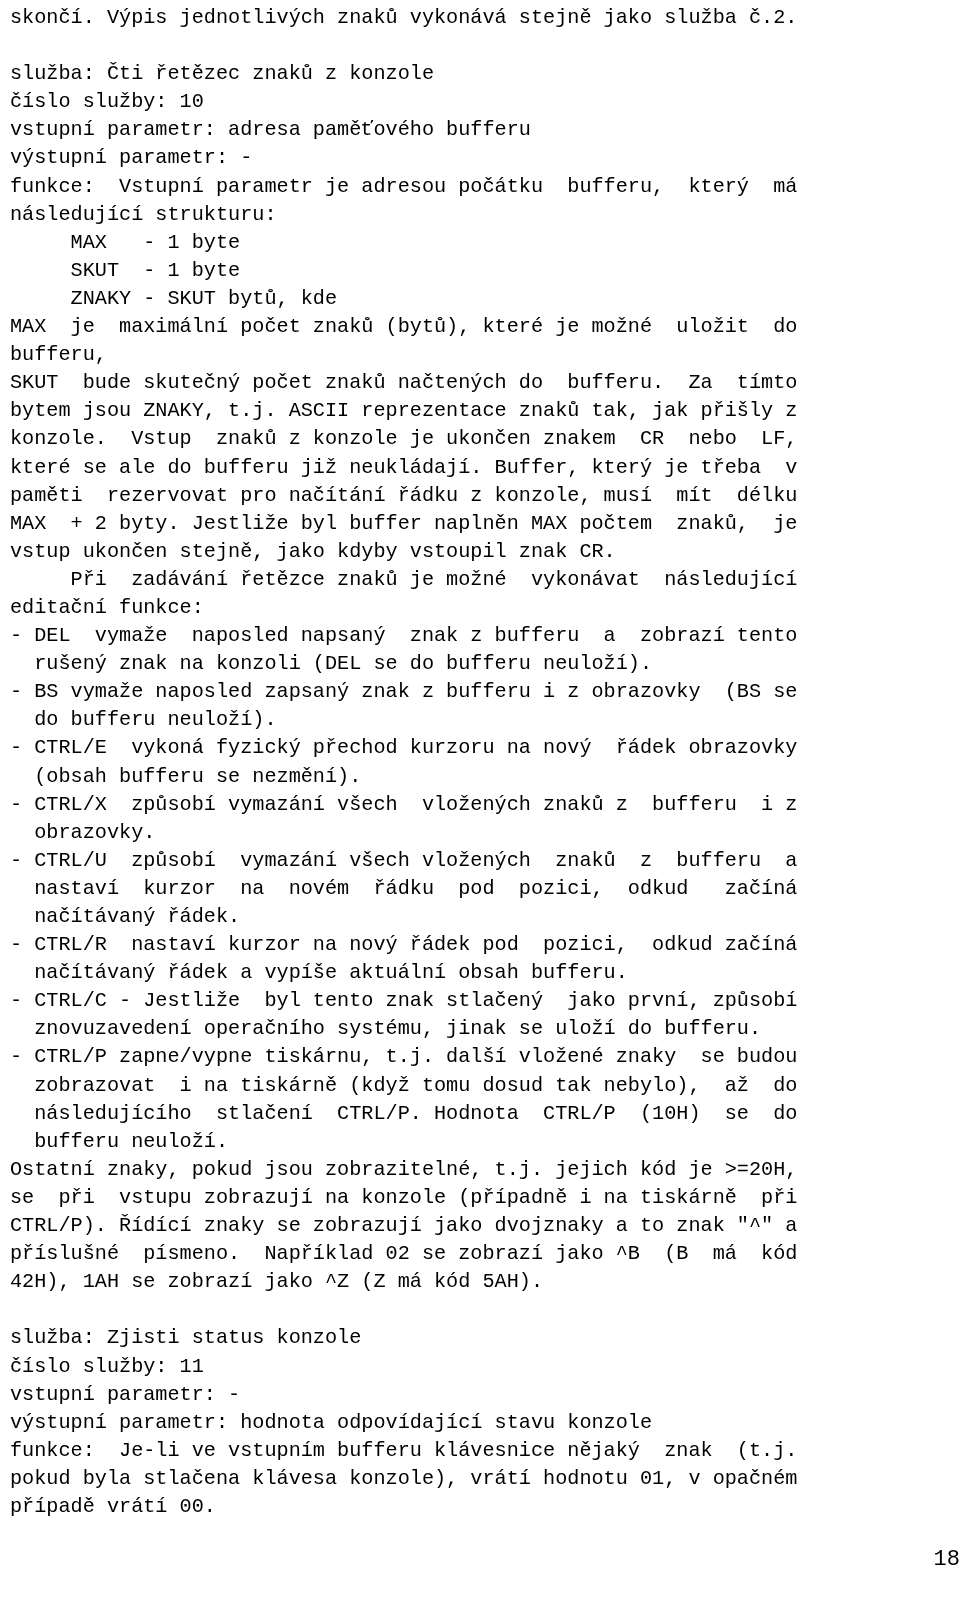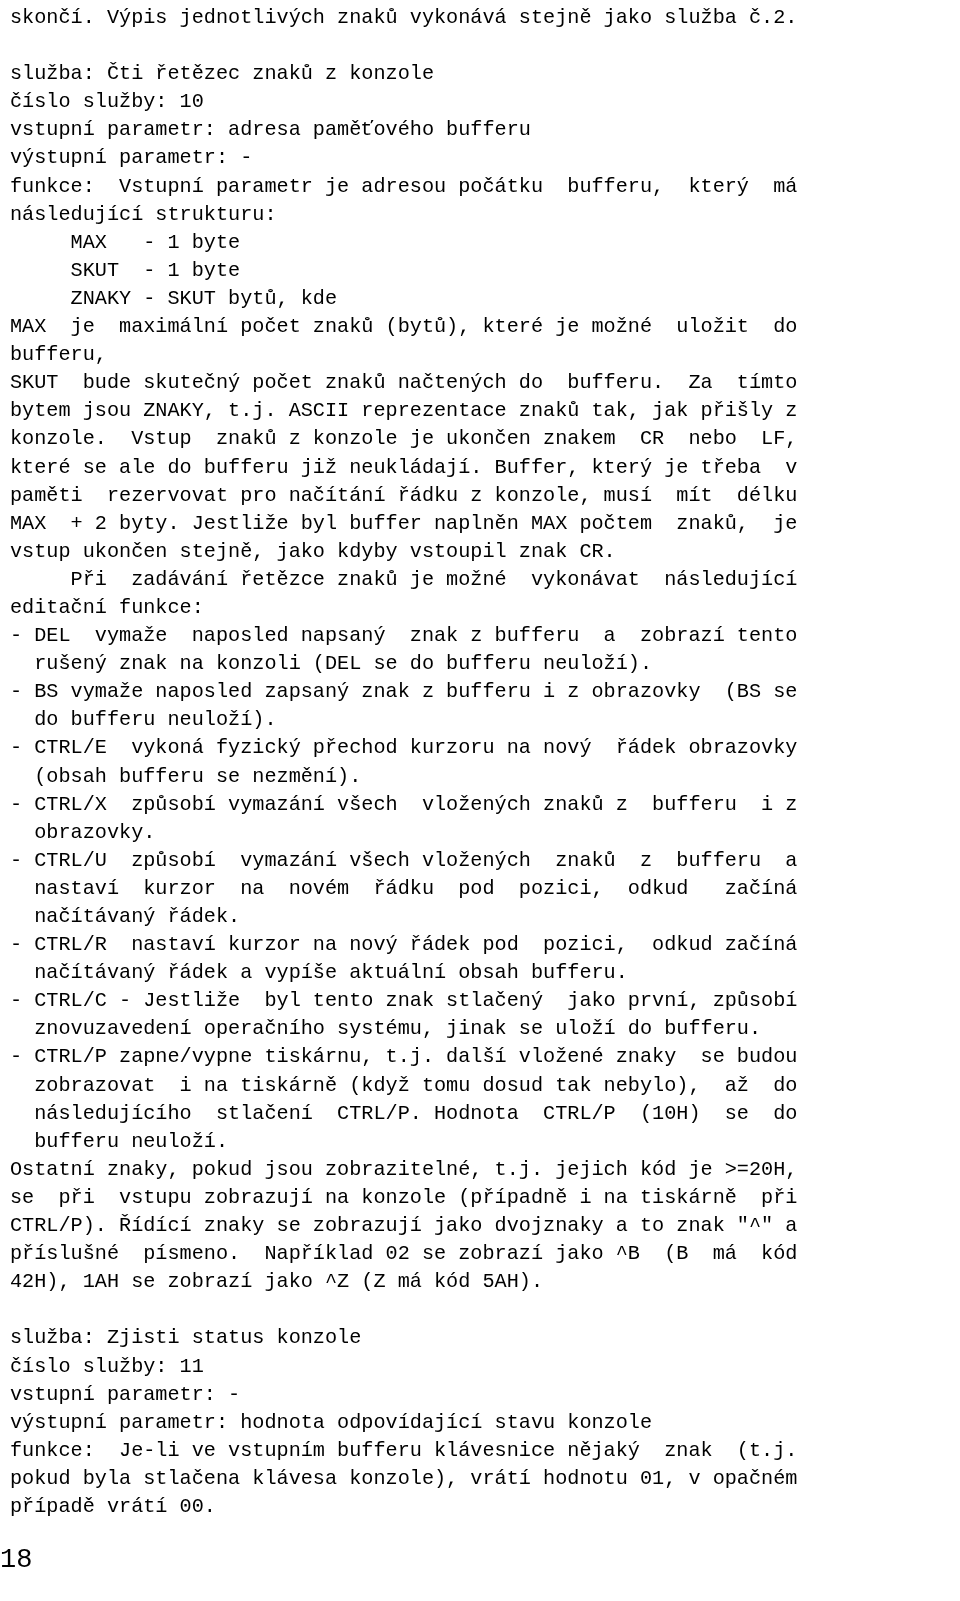--- a/index.html
+++ b/index.html
@@ -37,22 +37,22 @@
   }
   .blank {
     white-space: pre;
     height: 28.1px;
   }
   .pagenum {
     position: absolute;
     left: 0;
     right: 0;
     top: 1548px;
-    text-align: left;
-    font-size: 27px;
+    text-align: right;
+    font-size: 22px;
     line-height: 24px;
     font-family: "Liberation Mono", "DejaVu Sans Mono", monospace;
   }
 </style>
 </head>
 <body>
 
 <div id="page">
   <div class="doc-body" id="body-container"><div class="line">skončí. Výpis jednotlivých znaků vykonává stejně jako služba č.2.</div><div class="blank">&nbsp;</div><div class="line">služba: Čti řetězec znaků z konzole</div><div class="line">číslo služby: 10</div><div class="line">vstupní parametr: adresa paměťového bufferu</div><div class="line">výstupní parametr: -</div><div class="line">funkce:  Vstupní parametr je adresou počátku  bufferu,  který  má</div><div class="line">následující strukturu:</div><div class="line">     MAX   - 1 byte</div><div class="line">     SKUT  - 1 byte</div><div class="line">     ZNAKY - SKUT bytů, kde</div><div class="line">MAX  je  maximální počet znaků (bytů), které je možné  uložit  do</div><div class="line">bufferu,</div><div class="line">SKUT  bude skutečný počet znaků načtených do  bufferu.  Za  tímto</div><div class="line">bytem jsou ZNAKY, t.j. ASCII reprezentace znaků tak, jak přišly z</div><div class="line">konzole.  Vstup  znaků z konzole je ukončen znakem  CR  nebo  LF,</div><div class="line">které se ale do bufferu již neukládají. Buffer, který je třeba  v</div><div class="line">paměti  rezervovat pro načítání řádku z konzole, musí  mít  délku</div><div class="line">MAX  + 2 byty. Jestliže byl buffer naplněn MAX počtem  znaků,  je</div><div class="line">vstup ukončen stejně, jako kdyby vstoupil znak CR.</div><div class="line">     Při  zadávání řetězce znaků je možné  vykonávat  následující</div><div class="line">editační funkce:</div><div class="line">- DEL  vymaže  naposled napsaný  znak z bufferu  a  zobrazí tento</div><div class="line">  rušený znak na konzoli (DEL se do bufferu neuloží).</div><div class="line">- BS vymaže naposled zapsaný znak z bufferu i z obrazovky  (BS se</div><div class="line">  do bufferu neuloží).</div><div class="line">- CTRL/E  vykoná fyzický přechod kurzoru na nový  řádek obrazovky</div><div class="line">  (obsah bufferu se nezmění).</div><div class="line">- CTRL/X  způsobí vymazání všech  vložených znaků z  bufferu  i z</div><div class="line">  obrazovky.</div><div class="line">- CTRL/U  způsobí  vymazání všech vložených  znaků  z  bufferu  a</div><div class="line">  nastaví  kurzor  na  novém  řádku  pod  pozici,  odkud   začíná</div><div class="line">  načítávaný řádek.</div><div class="line">- CTRL/R  nastaví kurzor na nový řádek pod  pozici,  odkud začíná</div><div class="line">  načítávaný řádek a vypíše aktuální obsah bufferu.</div><div class="line">- CTRL/C - Jestliže  byl tento znak stlačený  jako první, způsobí</div><div class="line">  znovuzavedení operačního systému, jinak se uloží do bufferu.</div><div class="line">- CTRL/P zapne/vypne tiskárnu, t.j. další vložené znaky  se budou</div><div class="line">  zobrazovat  i na tiskárně (když tomu dosud tak nebylo),  až  do</div><div class="line">  následujícího  stlačení  CTRL/P. Hodnota  CTRL/P  (10H)  se  do</div><div class="line">  bufferu neuloží.</div><div class="line">Ostatní znaky, pokud jsou zobrazitelné, t.j. jejich kód je &gt;=20H,</div><div class="line">se  při  vstupu zobrazují na konzole (případně i na tiskárně  při</div><div class="line">CTRL/P). Řídící znaky se zobrazují jako dvojznaky a to znak "^" a</div><div class="line">příslušné  písmeno.  Například 02 se zobrazí jako ^B  (B  má  kód</div><div class="line">42H), 1AH se zobrazí jako ^Z (Z má kód 5AH).</div><div class="blank">&nbsp;</div><div class="line">služba: Zjisti status konzole</div><div class="line">číslo služby: 11</div><div class="line">vstupní parametr: -</div><div class="line">výstupní parametr: hodnota odpovídající stavu konzole</div><div class="line">funkce:  Je-li ve vstupním bufferu klávesnice nějaký  znak  (t.j.</div><div class="line">pokud byla stlačena klávesa konzole), vrátí hodnotu 01, v opačném</div><div class="line">případě vrátí 00.</div></div>
   <div class="pagenum">18</div>

